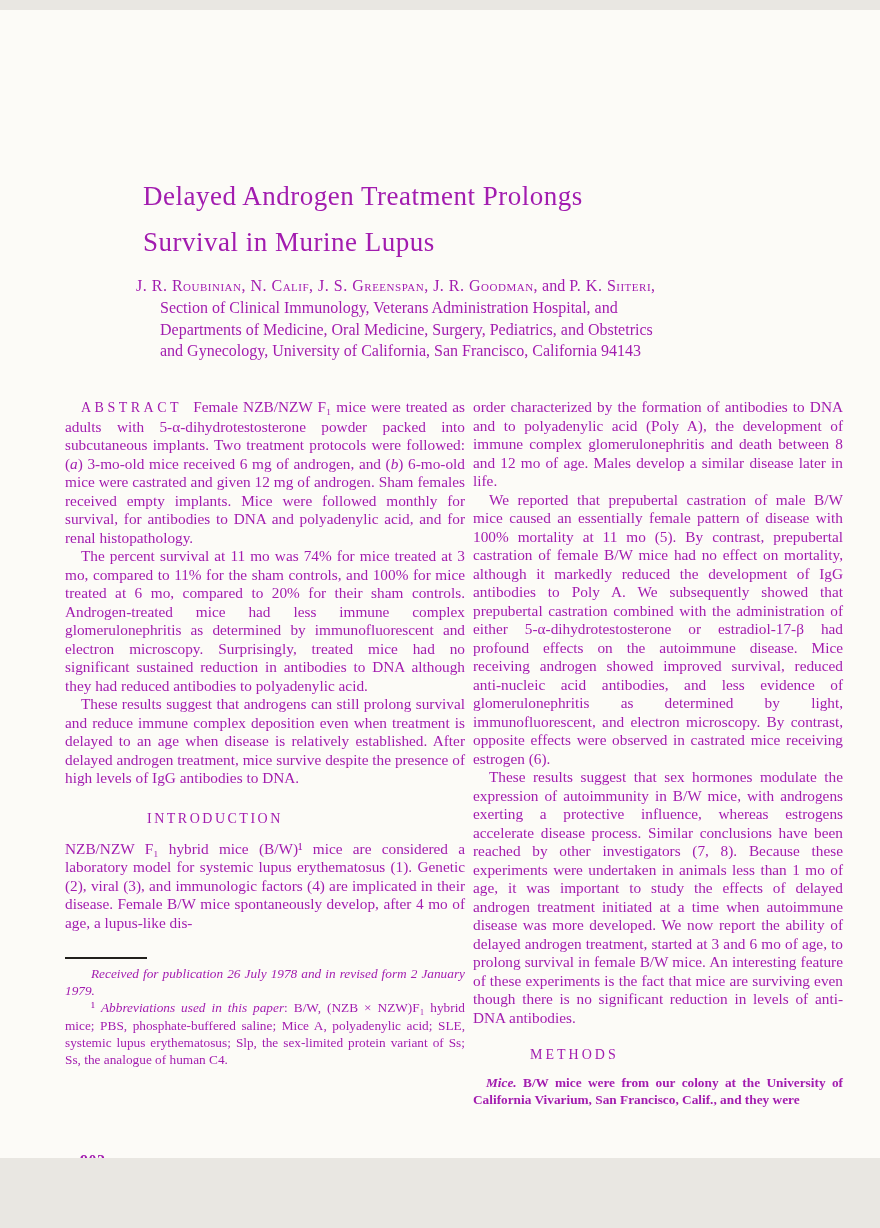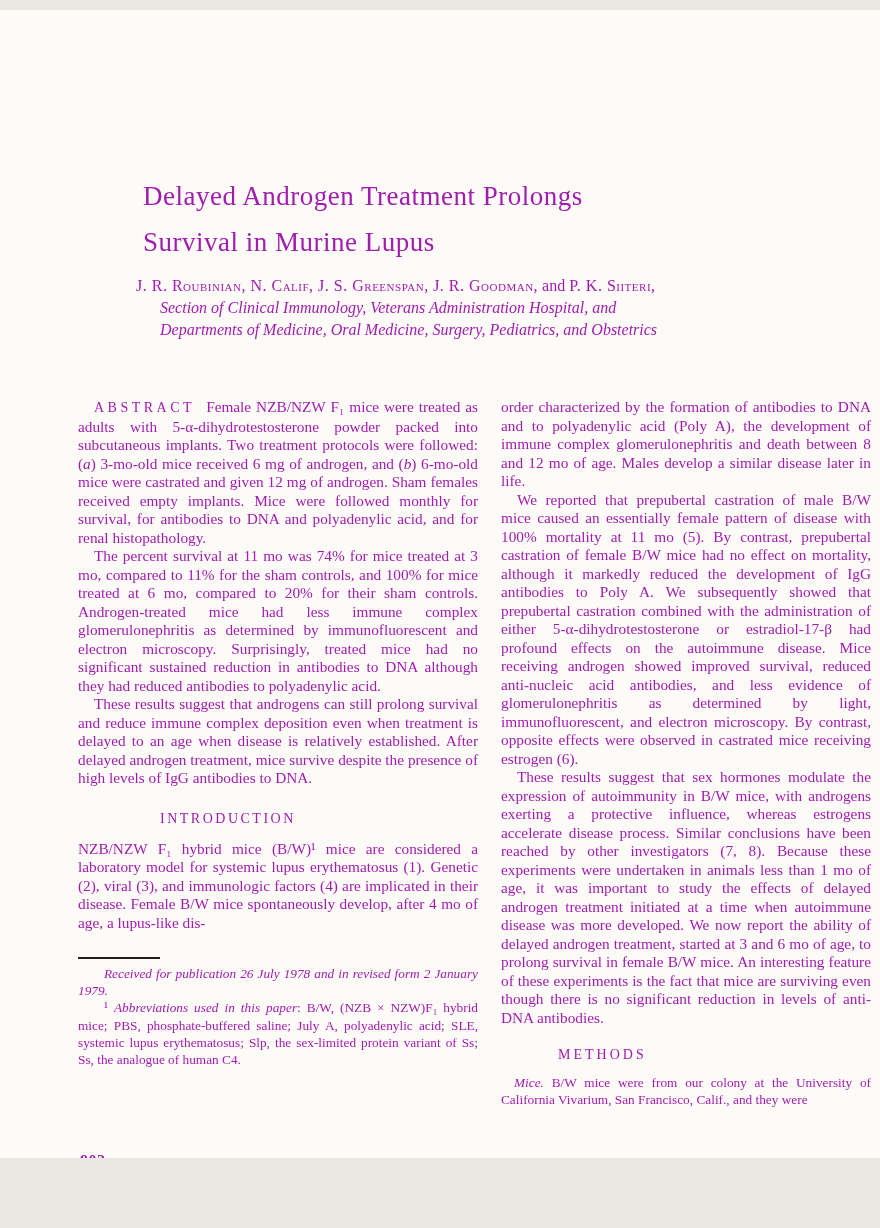--- a/index.html
+++ b/index.html
@@ -19,26 +19,26 @@
     font-size:27px;
     font-weight:400;
     line-height:46px;
     letter-spacing:0.5px;
     white-space:nowrap;
   }
   
   .byline-block{position:absolute;left:136px;top:265px;width:620px;}
   .authors-line{font-size:16px;line-height:22px;white-space:nowrap;}
   .sc{font-variant:small-caps;letter-spacing:0.5px;}
-  .affiliation{margin-left:24px;font-style:italic;}
+  .affiliation{margin-left:24px;}
   .aff-line{font-size:16px;line-height:21.5px;white-space:nowrap;}
   
   .columns{
-    position:absolute;left:78px;top:388px;width:793px;
-    display:flex;gap:8px;justify-content:space-between;
+    position:absolute;left:65px;top:388px;width:793px;
+    display:flex;gap:8px;
   }
   .col-left{width:400px;}
   .col-right{width:370px;}
   .body-p{
     margin:0;
     font-size:15.3px;
     line-height:18.5px;
     text-align:justify;
   }
   .body-p.indent{text-indent:16px;}
@@ -63,21 +63,21 @@
   .footnote-block{margin-top:25px;}
   .footnote-rule{width:82px;height:2px;background:#211f1c;margin-bottom:6px;}
   .fn-p{
     margin:0;
     font-size:13.3px;
     line-height:17.2px;
     text-align:justify;
     text-indent:26px;
   }
   .fn-italic{font-style:italic;}
-  .methods-p{text-indent:13px;}
+  .methods-p{text-indent:13px;font-weight:bold;}
   
   .page-footer{
     position:absolute;left:68px;right:14px;top:1142px;
     display:flex;justify-content:space-between;align-items:baseline;padding-left:12px;
   }
   .folio{font-size:16px;font-weight:700;letter-spacing:0.5px;}
   .journal-line{font-style:italic;font-size:15.5px;white-space:nowrap;}
   .journal-line .gap{margin-left:17px;}
   i{font-style:italic;}
 </style>
@@ -89,37 +89,38 @@
   <header class="title-block">
     <span class="title-line">Delayed Androgen Treatment Prolongs</span>
     <span class="title-line">Survival in Murine Lupus</span>
   </header>
 
   <section class="byline-block">
     <div class="authors-line"><span class="sc">J. R. Roubinian, N. Calif, J. S. Greenspan, J. R. Goodman,</span><span> and </span><span class="sc">P. K. Siiteri,</span></div>
     <div class="affiliation">
       <div class="aff-line">Section of Clinical Immunology, Veterans Administration Hospital, and</div>
       <div class="aff-line">Departments of Medicine, Oral Medicine, Surgery, Pediatrics, and Obstetrics</div>
+      <div class="aff-line">and Gynecology, University of California, San Francisco, California 94143</div>
     </div>
   </section>
 
   <main class="columns">
 
     <div class="col col-left">
       <p class="body-p abstract-p1"><span class="abstract-label">ABSTRACT</span><span>Female NZB/NZW F₁ mice were treated as adults with 5-α-dihydrotestosterone powder packed into subcutaneous implants. Two treatment protocols were followed: (</span><i>a</i><span>) 3-mo-old mice received 6 mg of androgen, and (</span><i>b</i><span>) 6-mo-old mice were castrated and given 12 mg of androgen. Sham females received empty implants. Mice were followed monthly for survival, for antibodies to DNA and polyadenylic acid, and for renal histopathology.</span></p>
       <p class="body-p indent">The percent survival at 11 mo was 74% for mice treated at 3 mo, compared to 11% for the sham controls, and 100% for mice treated at 6 mo, compared to 20% for their sham controls. Androgen-treated mice had less immune complex glomerulonephritis as determined by immunofluorescent and electron microscopy. Surprisingly, treated mice had no significant sustained reduction in antibodies to DNA although they had reduced antibodies to polyadenylic acid.</p>
       <p class="body-p indent">These results suggest that androgens can still prolong survival and reduce immune complex deposition even when treatment is delayed to an age when disease is relatively established. After delayed androgen treatment, mice survive despite the presence of high levels of IgG antibodies to DNA.</p>
 
       <h2 class="section-heading intro-heading">INTRODUCTION</h2>
       <p class="body-p">NZB/NZW F₁ hybrid mice (B/W)¹ mice are considered a laboratory model for systemic lupus erythematosus (1). Genetic (2), viral (3), and immunologic factors (4) are implicated in their disease. Female B/W mice spontaneously develop, after 4 mo of age, a lupus-like dis-</p>
 
       <div class="footnote-block">
         <div class="footnote-rule"></div>
         <p class="fn-p fn-italic">Received for publication 26 July 1978 and in revised form 2 January 1979.</p>
-        <p class="fn-p"><span>¹ </span><i>Abbreviations used in this paper</i><span>: B/W, (NZB × NZW)F₁ hybrid mice; PBS, phosphate-buffered saline; July A, polyadenylic acid; SLE, systemic lupus erythematosus; Slp, the sex-limited protein variant of Ss; Ss, the analogue of human C4.</span></p>
+        <p class="fn-p"><span>¹ </span><i>Abbreviations used in this paper</i><span>: B/W, (NZB × NZW)F₁ hybrid mice; PBS, phosphate-buffered saline; Mice A, polyadenylic acid; SLE, systemic lupus erythematosus; Slp, the sex-limited protein variant of Ss; Ss, the analogue of human C4.</span></p>
       </div>
     </div>
 
     <div class="col col-right">
       <p class="body-p">order characterized by the formation of antibodies to DNA and to polyadenylic acid (Poly A), the development of immune complex glomerulonephritis and death between 8 and 12 mo of age. Males develop a similar disease later in life.</p>
       <p class="body-p indent">We reported that prepubertal castration of male B/W mice caused an essentially female pattern of disease with 100% mortality at 11 mo (5). By contrast, prepubertal castration of female B/W mice had no effect on mortality, although it markedly reduced the development of IgG antibodies to Poly A. We subsequently showed that prepubertal castration combined with the administration of either 5-α-dihydrotestosterone or estradiol-17-β had profound effects on the autoimmune disease. Mice receiving androgen showed improved survival, reduced anti-nucleic acid antibodies, and less evidence of glomerulonephritis as determined by light, immunofluorescent, and electron microscopy. By contrast, opposite effects were observed in castrated mice receiving estrogen (6).</p>
       <p class="body-p indent">These results suggest that sex hormones modulate the expression of autoimmunity in B/W mice, with androgens exerting a protective influence, whereas estrogens accelerate disease process. Similar conclusions have been reached by other investigators (7, 8). Because these experiments were undertaken in animals less than 1 mo of age, it was important to study the effects of delayed androgen treatment initiated at a time when autoimmune disease was more developed. We now report the ability of delayed androgen treatment, started at 3 and 6 mo of age, to prolong survival in female B/W mice. An interesting feature of these experiments is the fact that mice are surviving even though there is no significant reduction in levels of anti-DNA antibodies.</p>
 
       <h2 class="section-heading methods-heading">METHODS</h2>
       <p class="fn-p methods-p"><i>Mice.</i><span>  B/W mice were from our colony at the University of California Vivarium, San Francisco, Calif., and they were</span></p>

